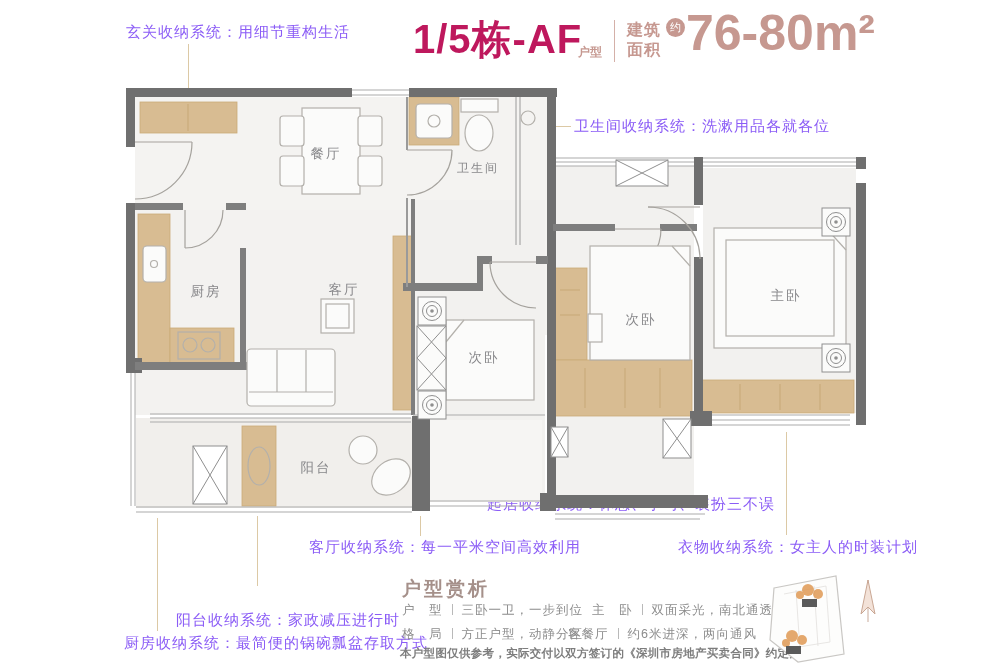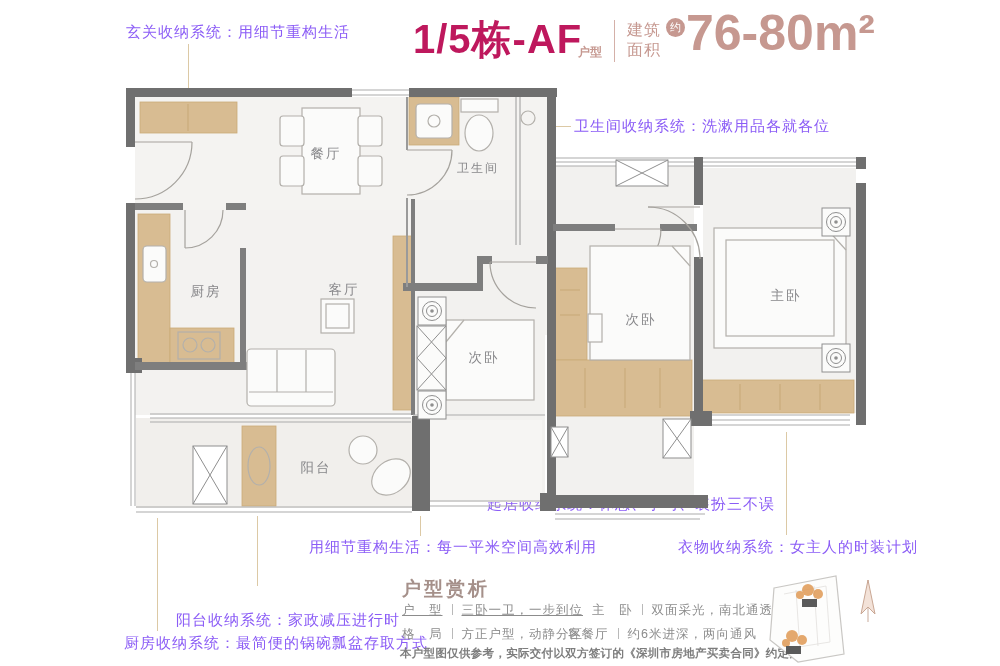--- a/index.html
+++ b/index.html
@@ -3,21 +3,21 @@
 <meta charset="utf-8">
 <style>
   html,body{margin:0;padding:0;background:#ffffff;}
   .page{position:relative;width:1000px;height:666px;background:#fff;overflow:hidden;
         font-family:"Liberation Sans","DejaVu Sans",sans-serif;}
   
   .hdr-title{position:absolute;left:413px;top:12px;font-size:40px;font-weight:bold;
              color:#be185d;letter-spacing:1px;}
   .hdr-suffix{position:absolute;left:578px;top:44px;font-size:12px;color:#c69890;font-weight:bold;text-align:right;}
   .hdr-divider{position:absolute;left:614px;top:20px;width:1px;height:42px;background:#d4b0a8;}
-  .hdr-arealabel{position:absolute;left:627px;top:20px;font-size:16px;font-weight:normal;
+  .hdr-arealabel{position:absolute;left:627px;top:20px;font-size:16px;font-weight:bold;
                  color:#c69890;line-height:20px;letter-spacing:1px;}
   .hdr-approx{position:absolute;left:666px;top:18px;width:19px;height:19px;border-radius:50%;
               background:#c69890;color:#fff;font-size:11px;text-align:center;line-height:19px;}
   .hdr-area{position:absolute;left:686px;top:4px;font-size:50px;font-weight:bold;color:#c69890;text-align:right;}
   
   .anno{position:absolute;font-size:15px;color:#8b5cf6;letter-spacing:1px;white-space:nowrap;}
   .a-entry{left:126px;top:23px;}
   .a-bath{left:574px;top:117px;}
   .a-bedroom{left:487px;top:495px;}
   .a-living{left:309px;top:538px;}
@@ -32,21 +32,21 @@
   .l-wardrobe{left:786px;top:432px;width:1px;height:103px;}
   .l-balcony{left:257px;top:516px;width:1px;height:70px;}
   .l-kitchen{left:157px;top:518px;width:1px;height:113px;}
   
   .analysis-title{position:absolute;left:402px;top:576px;font-size:19px;font-weight:bold;
                   color:#a5908a;letter-spacing:3px;text-align:center;}
   .an-item{position:absolute;font-size:12.5px;color:#8c8c8c;letter-spacing:1px;white-space:nowrap;}
   .an-item .lbl{color:#8c8c8c;}
   .an-item .pipe{display:inline-block;width:1px;height:11px;background:#b9b9b9;
                  margin:0 9px;vertical-align:-1px;}
-  .an-0{left:402px;top:602px;text-decoration:underline;} .an-1{left:568px;top:602px;margin-left:24px;}
+  .an-0{left:402px;top:602px;} .an-1{left:568px;top:602px;margin-left:24px;}
   .an-2{left:402px;top:626px;} .an-3{left:568px;top:626px;}
   .disclaimer{position:absolute;left:400px;top:646px;font-size:11.5px;color:#7d7d7d;
               font-weight:bold;letter-spacing:.3px;}
   svg text{font-family:"Liberation Sans","DejaVu Sans",sans-serif;}
 </style>
 </head>
 <body>
 
 <div class="page">
 
@@ -56,21 +56,21 @@
   <div class="hdr-arealabel">
     <div>建筑</div>
     <div>面积</div>
   </div>
   <div class="hdr-approx">约</div>
   <div class="hdr-area">76-80m²</div>
 
   <div class="anno a-entry">玄关收纳系统：用细节重构生活</div>
   <div class="anno a-bath">卫生间收纳系统：洗漱用品各就各位</div>
   <div class="anno a-bedroom">起居收纳系统：休息、学习、装扮三不误</div>
-  <div class="anno a-living">用细节重构生活：每一平米空间高效利用</div>
+  <div class="anno a-living">客厅收纳系统：每一平米空间高效利用</div>
   <div class="anno a-wardrobe">衣物收纳系统：女主人的时装计划</div>
   <div class="anno a-balcony">阳台收纳系统：家政减压进行时</div>
   <div class="anno a-kitchen">厨房收纳系统：最简便的锅碗瓢盆存取方式</div>
   <div class="leader l-entry"></div>
   <div class="leader l-bath"></div>
   <div class="leader l-bedroom"></div>
   <div class="leader l-living"></div>
   <div class="leader l-wardrobe"></div>
   <div class="leader l-balcony"></div>
   <div class="leader l-kitchen"></div>

